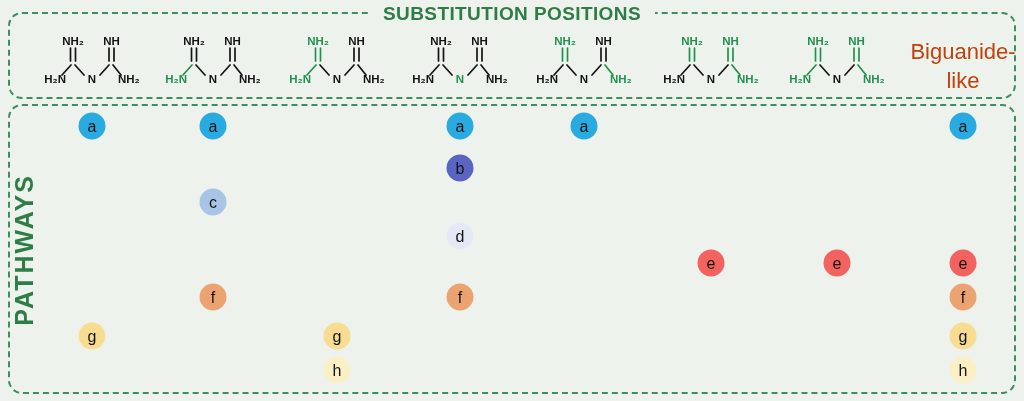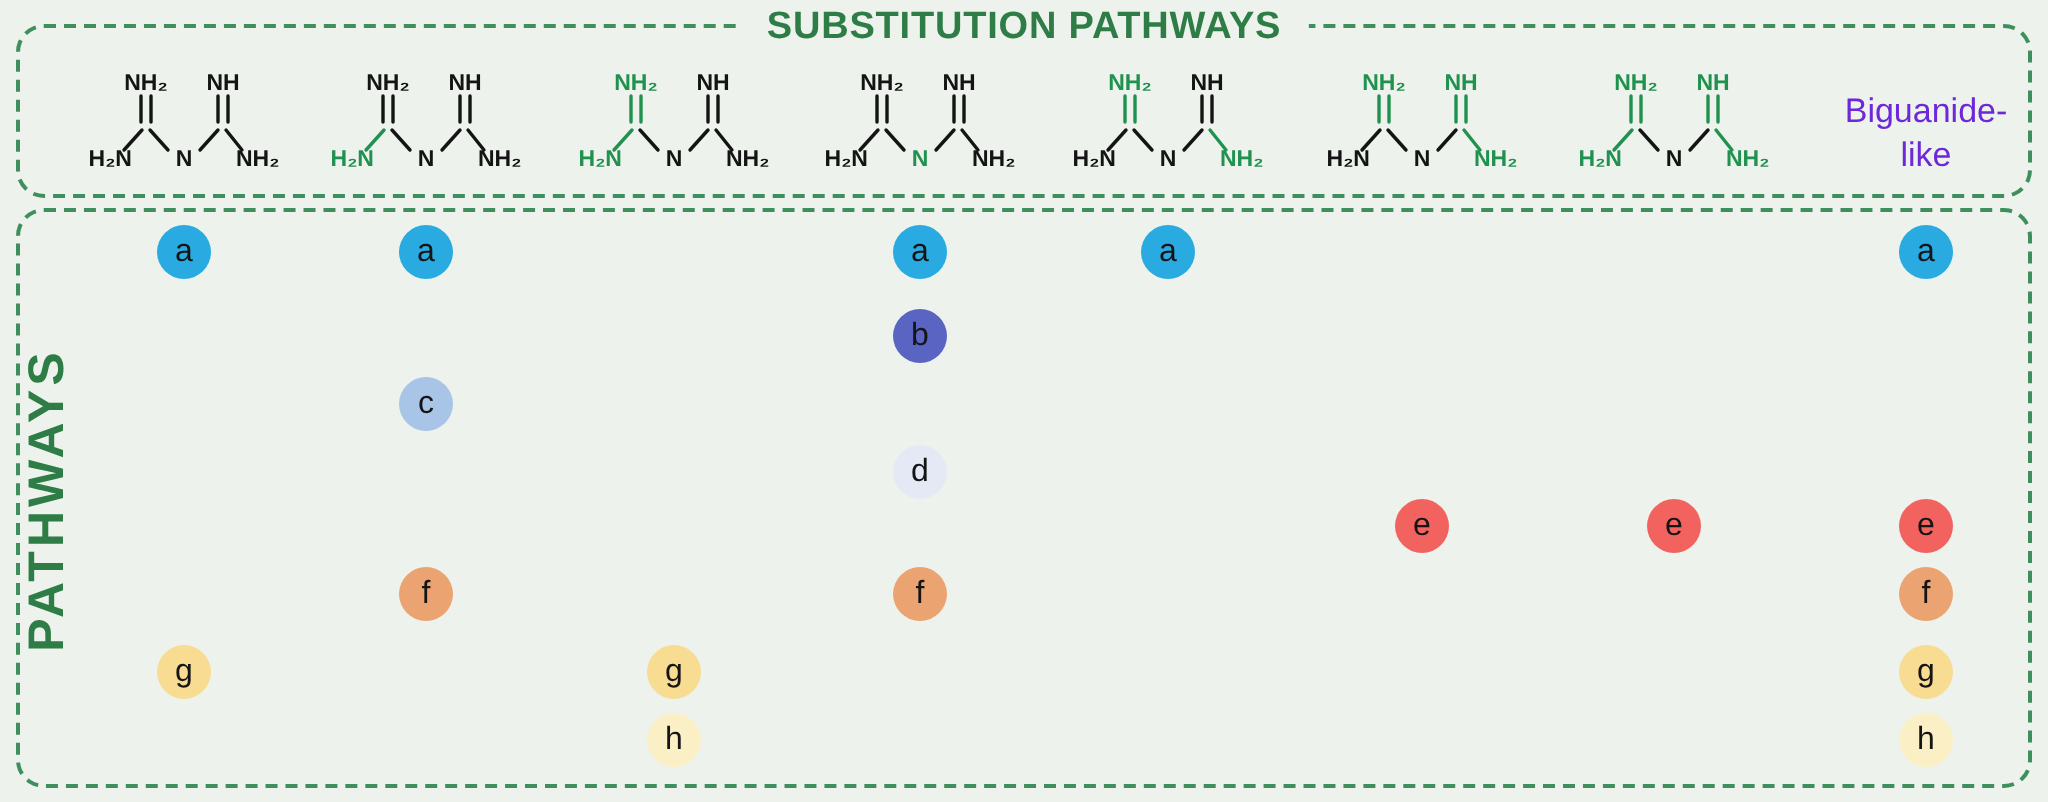--- a/index.html
+++ b/index.html
@@ -29,37 +29,37 @@
     white-space: nowrap;
   }
 
   #structures, #markers { position: absolute; left: 0; top: 0; width: 0; height: 0; }
 
   .structure { position: absolute; top: 31px; overflow: visible; }
   .structure text { font-family: "Liberation Sans", sans-serif; font-size: 11.5px; font-weight: bold; }
 
   #biguanide-like {
     position: absolute; left: 963px; top: 67px; transform: translate(-50%, -50%);
-    text-align: center; font-size: 17px; color: #6d28d9; line-height: 1.3;
+    text-align: center; font-size: 22px; color: #c2410c; line-height: 1.3;
   }
 
   .marker {
     position: absolute; width: 27px; height: 27px; border-radius: 50%;
     transform: translate(-50%, -50%);
     display: flex; align-items: center; justify-content: center;
     font-size: 16px; color: #151515;
   }
 </style>
 </head>
 <body>
 
 <div id="canvas">
 
   <div id="top-panel" class="panel">
-    <div id="panel-title">SUBSTITUTION PATHWAYS</div>
+    <div id="panel-title">SUBSTITUTION POSITIONS</div>
   </div>
 
   <div id="bottom-panel" class="panel"></div>
 
   <div id="pathways-label">PATHWAYS</div>
 
   <div id="structures">
       <svg viewBox="0 0 116 58" width="116" height="58" class="structure" style="left: 34px;">
         <line x1="28" y1="44" x2="37" y2="34" stroke="#141414" stroke-width="1.7" stroke-linecap="round"></line>
         <line x1="36.5" y1="30" x2="36.5" y2="17" stroke="#141414" stroke-width="1.7" stroke-linecap="round"></line>

